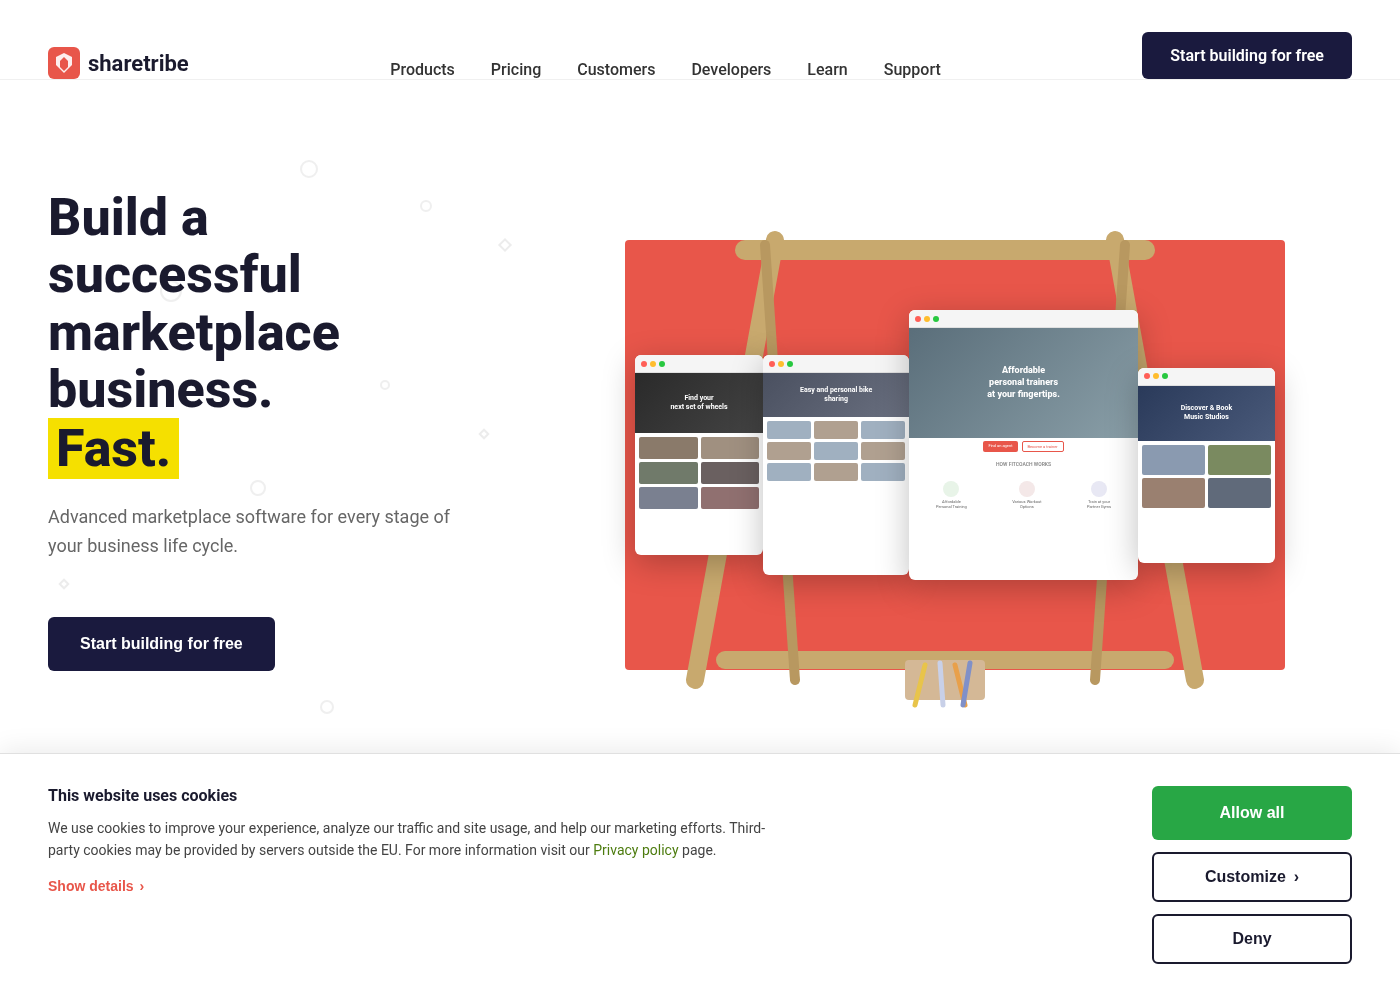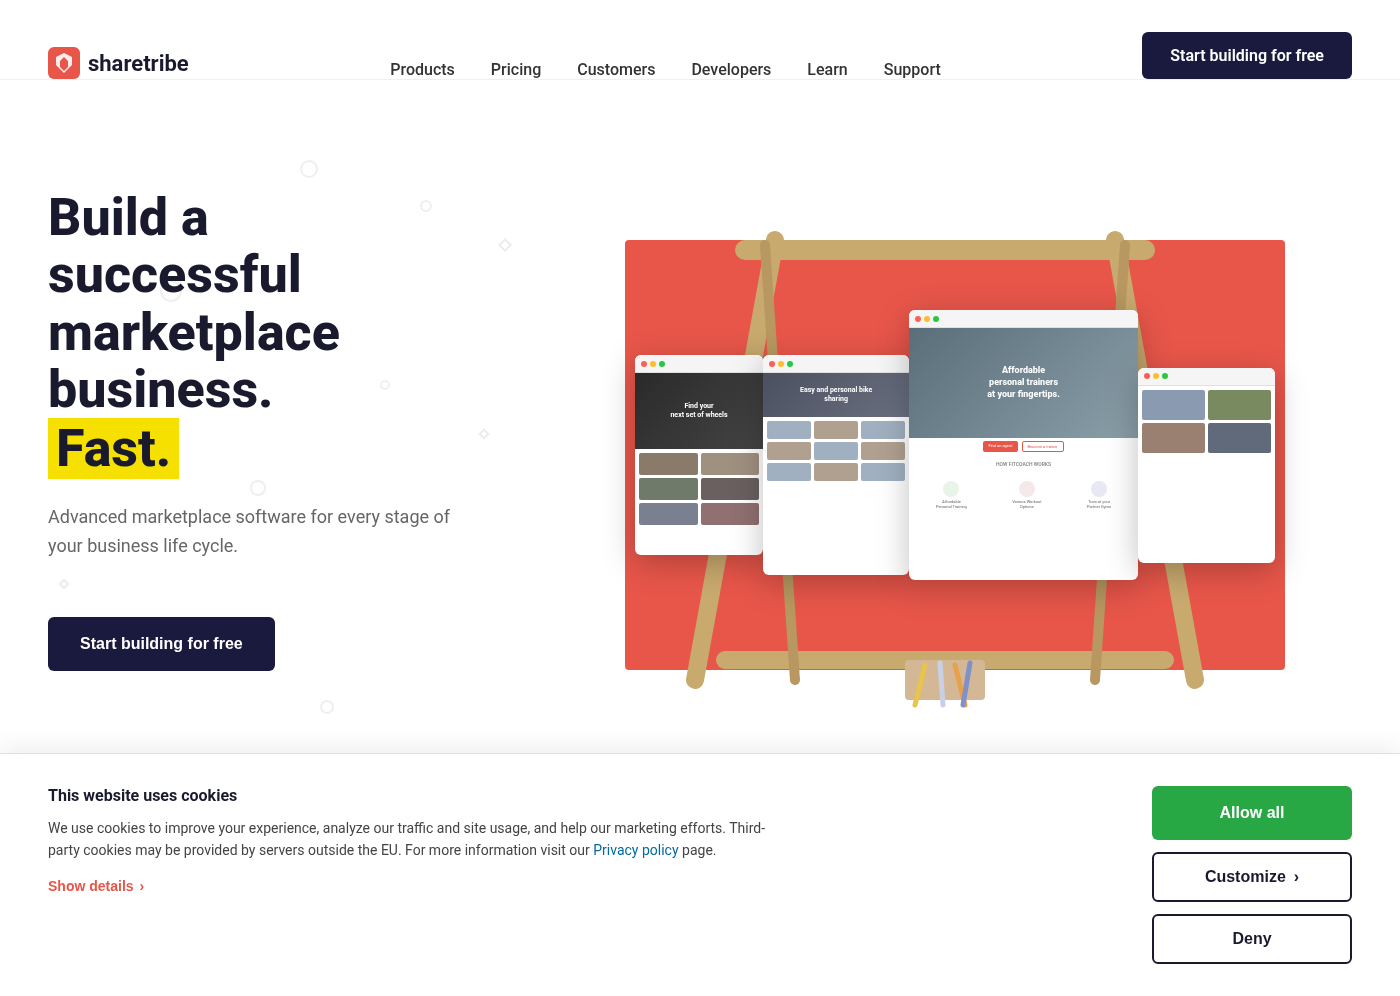--- a/index.html
+++ b/index.html
@@ -201,21 +201,21 @@
       border-bottom: 1px solid #e0e0e0;
     }
     .sf-dot { width: 6px; height: 6px; border-radius: 50%; }
     .sf-dot.r { background: #ff5f57; }
     .sf-dot.y { background: #ffbd2e; }
     .sf-dot.g { background: #28c840; }
 
     
     .sf-hero-img {
       width: 100%;
-      height: 76px;
+      height: 60px;
       background: linear-gradient(135deg, #5a6e7a, #8a9fa8);
       position: relative;
       display: flex;
       align-items: center;
       justify-content: center;
     }
     .sf-hero-text {
       color: #fff;
       font-size: 7px;
       font-weight: 700;
@@ -345,21 +345,21 @@
       color: #1a1a2e;
       margin-bottom: 12px;
     }
     .cookie-desc {
       font-size: 14px;
       color: #444;
       line-height: 1.6;
       max-width: 740px;
     }
     .cookie-link {
-      color: #0369a1;
+      color: #4d7c0f;
       text-decoration: none;
     }
     .cookie-show-details {
       display: flex;
       align-items: center;
       gap: 6px;
       margin-top: 16px;
       font-size: 14px;
       font-weight: 600;
       color: #e8564a;
@@ -562,20 +562,23 @@
             </div>
           </div>
         </div>
 
         <div class="screenshot-frame xl music-sf" style="margin-top: 20px;">
           <div class="sf-titlebar">
             <div class="sf-dot r"></div>
             <div class="sf-dot y"></div>
             <div class="sf-dot g"></div>
           </div>
+          <div class="sf-hero-img" style="height:55px;">
+            <span class="sf-hero-text">Discover &amp; Book<br>Music Studios</span>
+          </div>
           <div class="music-grid">
             <div class="music-thumb"></div>
             <div class="music-thumb"></div>
             <div class="music-thumb"></div>
             <div class="music-thumb"></div>
           </div>
         </div>
 
       </div>
     </div>

